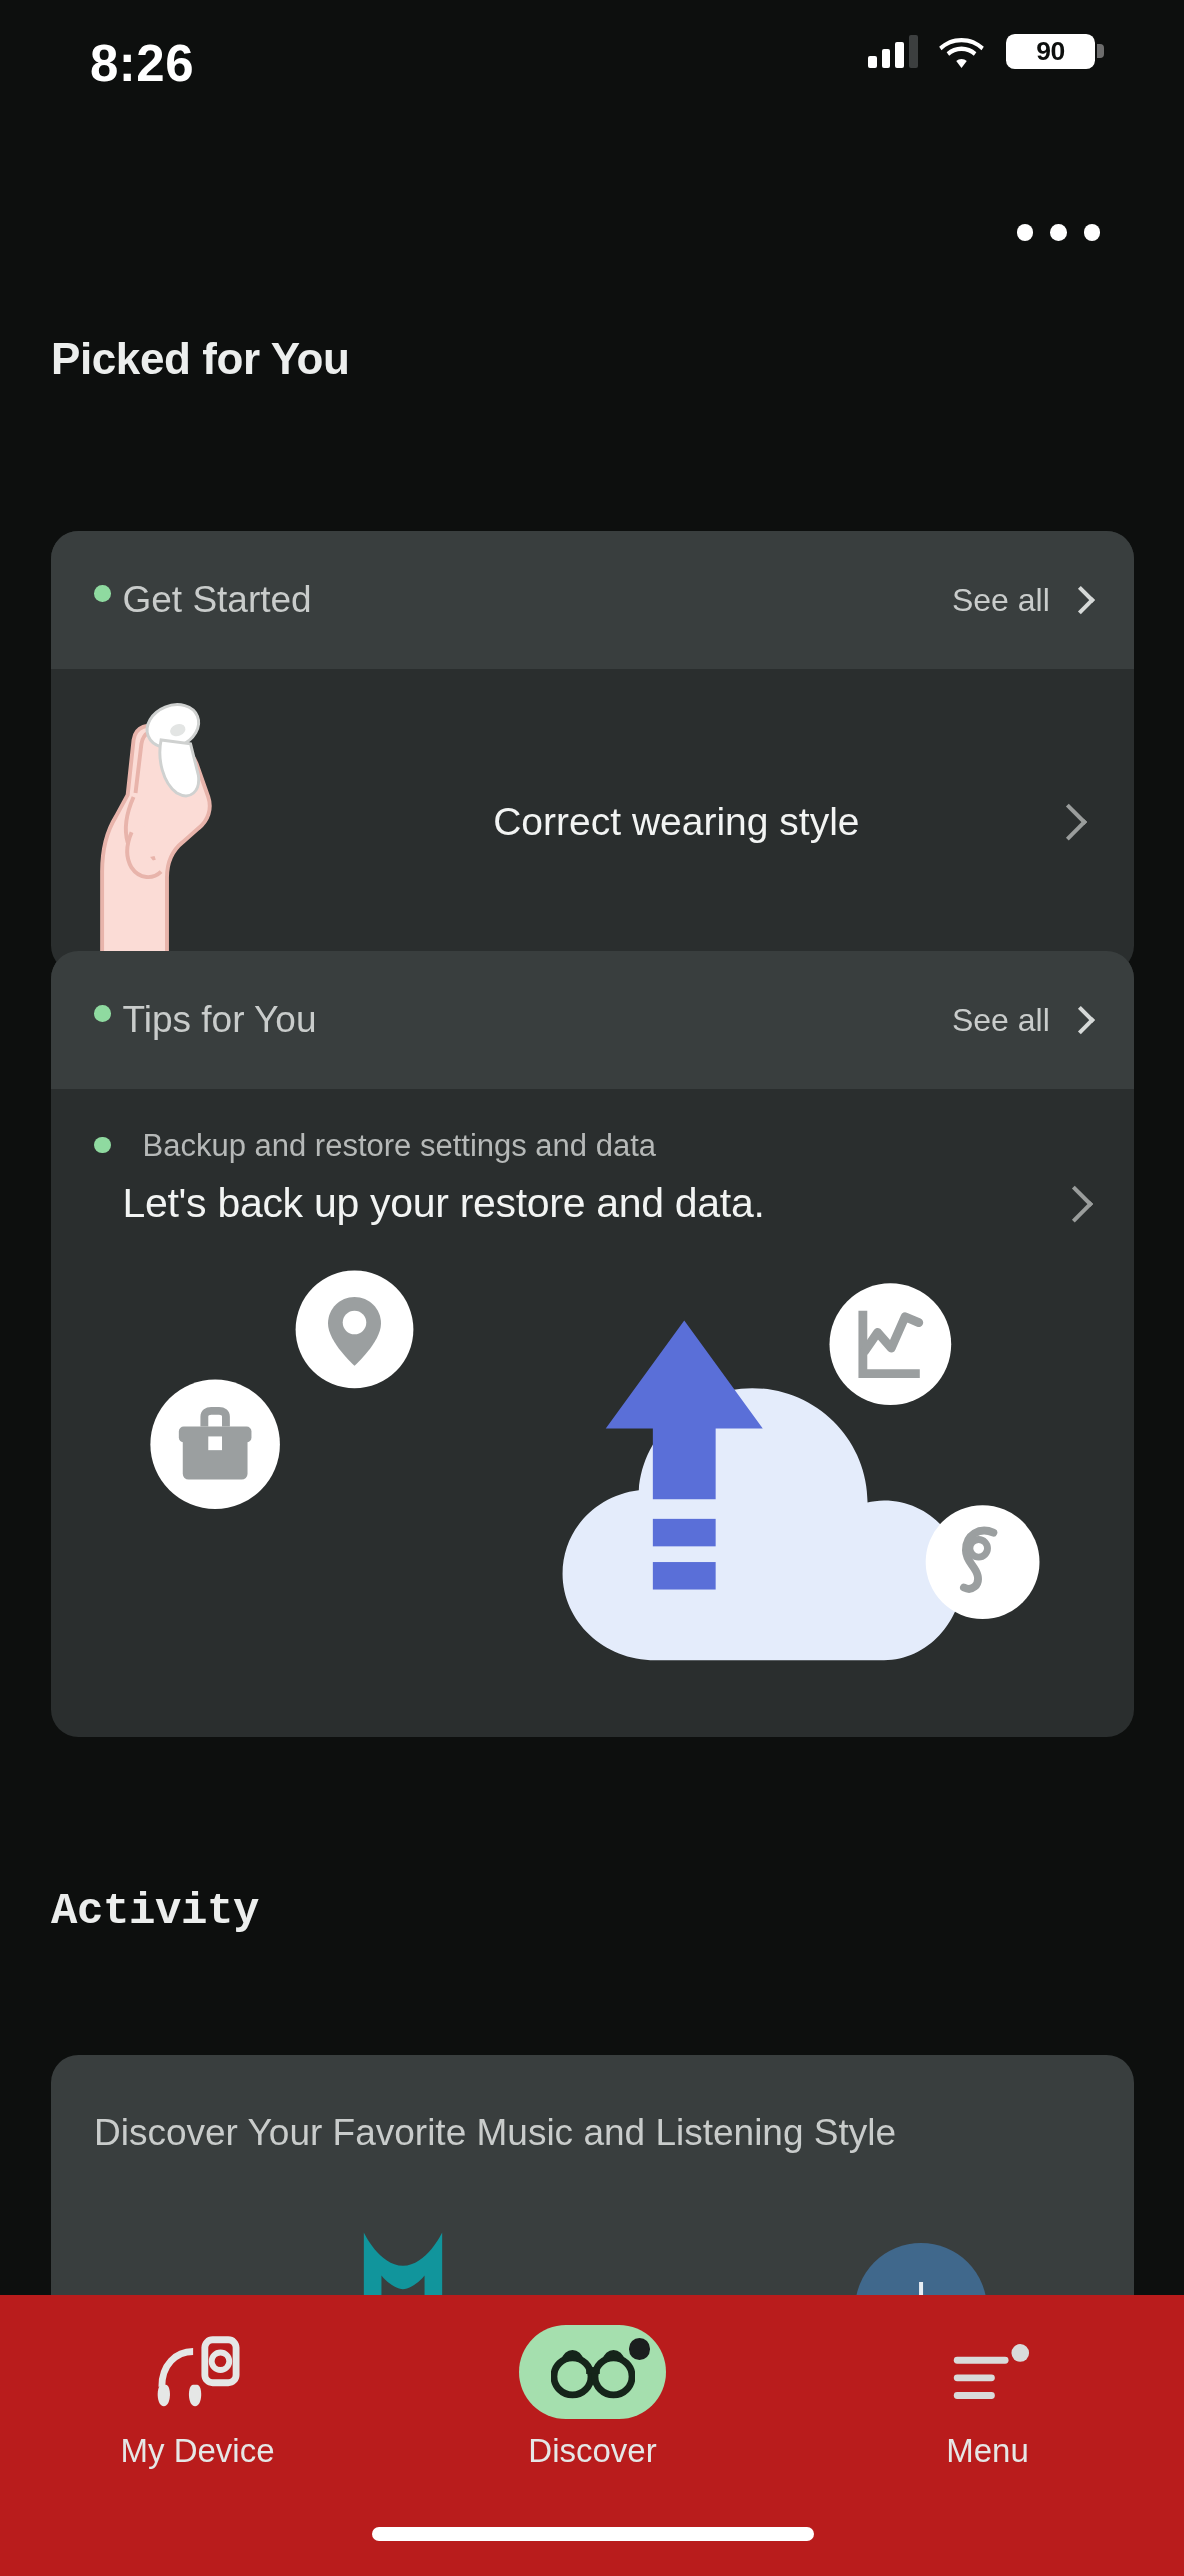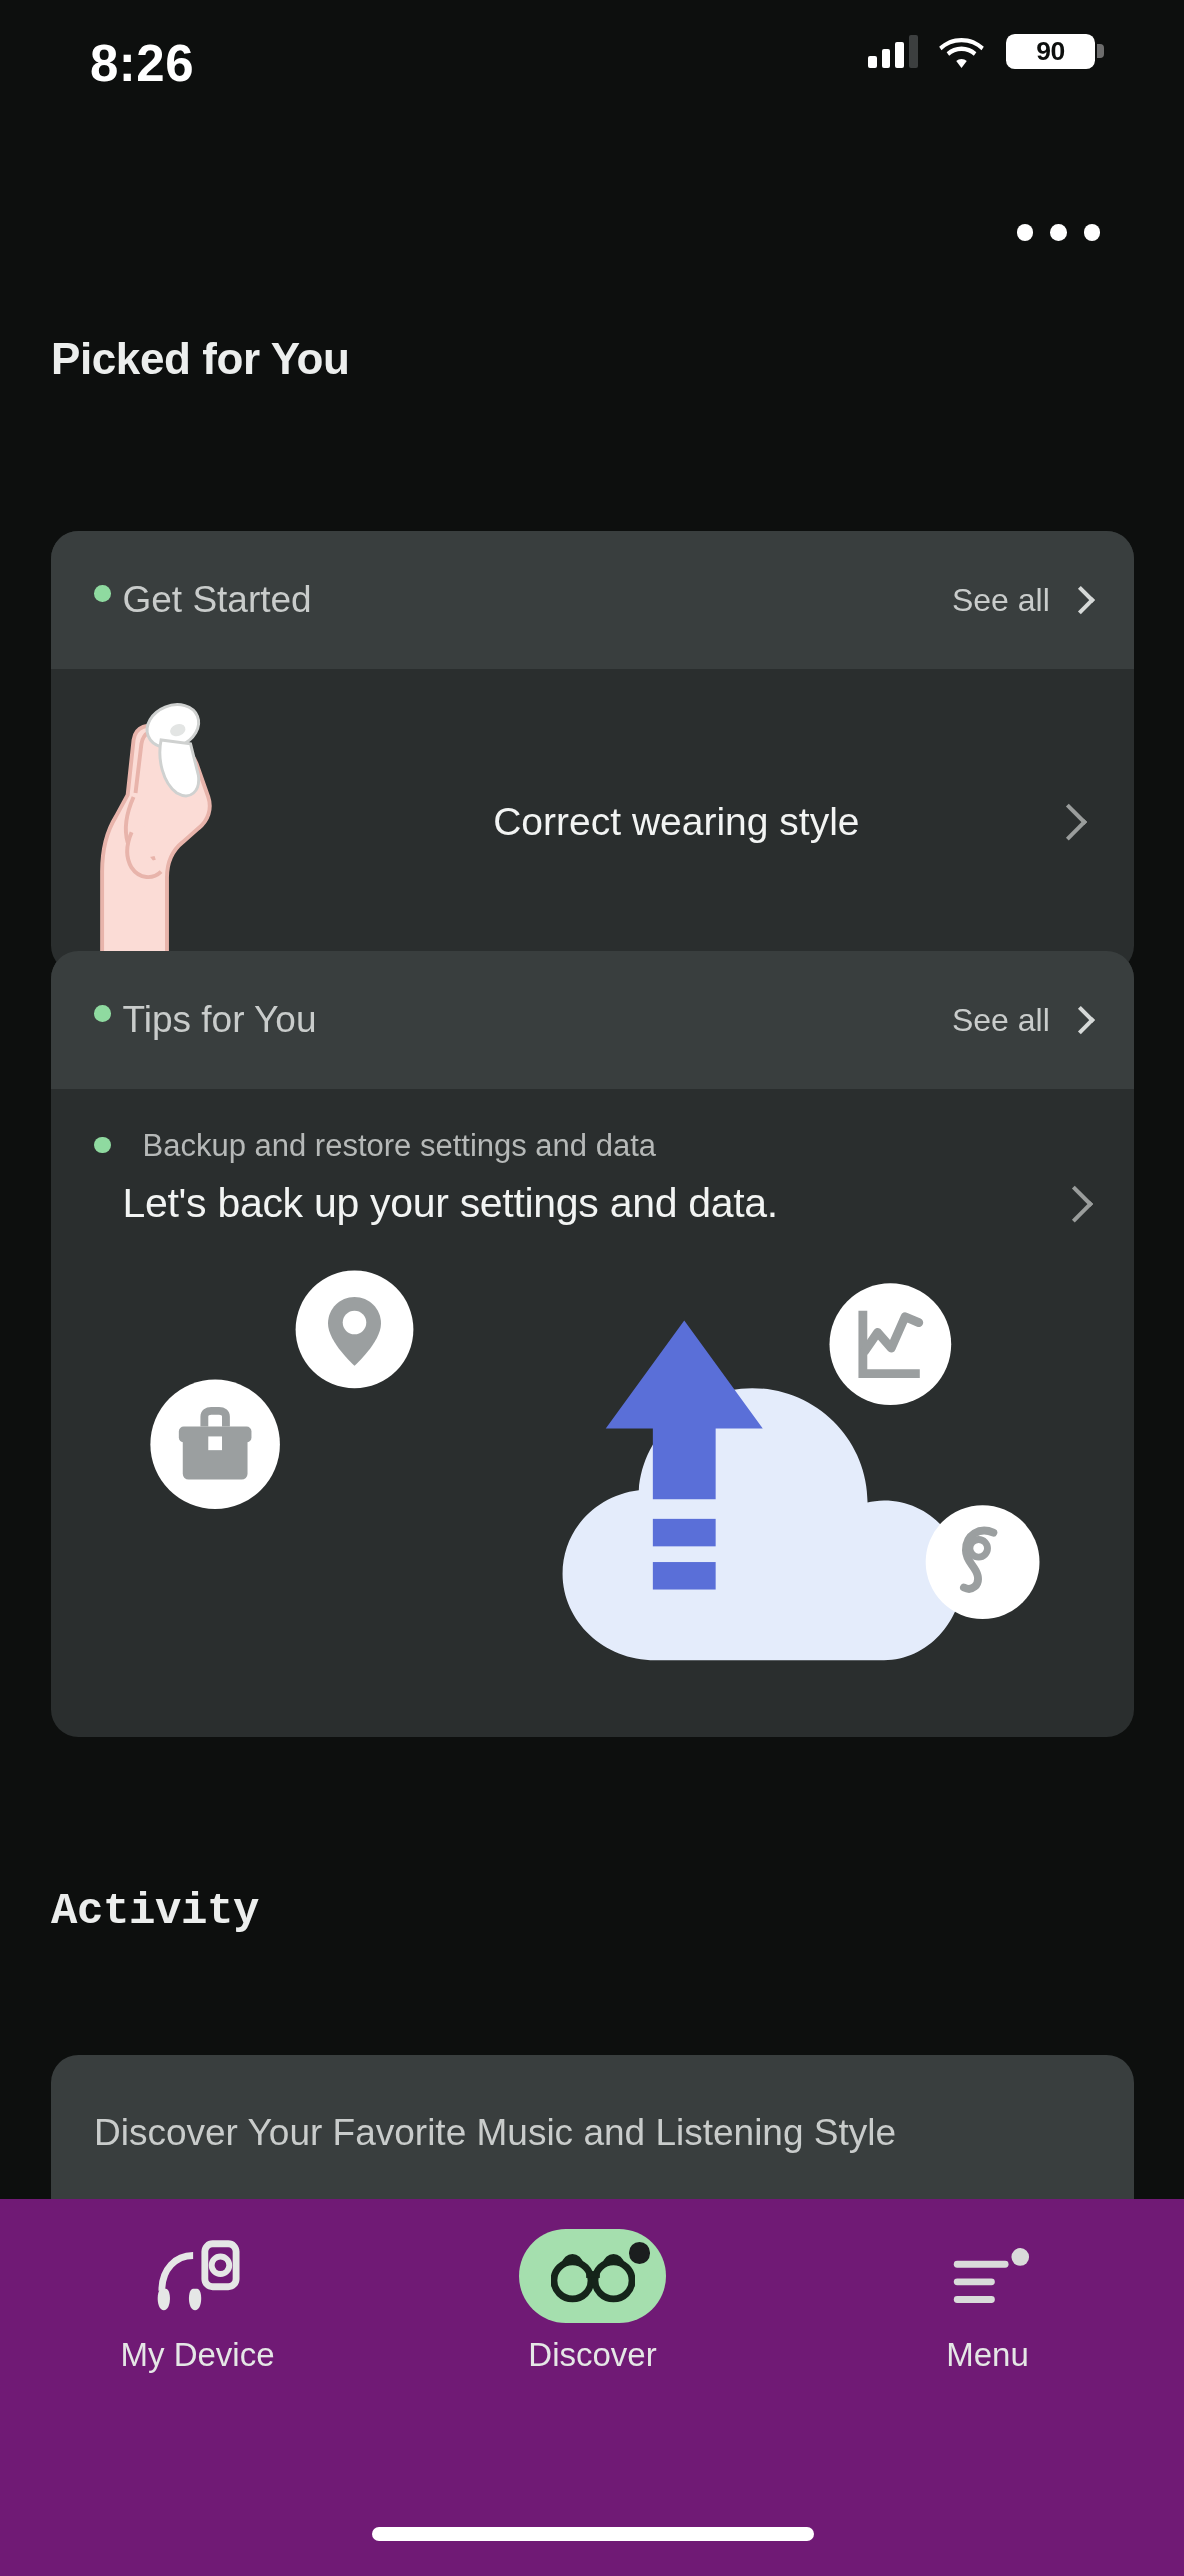--- a/index.html
+++ b/index.html
@@ -144,22 +144,22 @@
     border-radius:69px 69px 0 0;
   }
   .blue-shape::after {
     content:""; position:absolute; left:50%; top:39px;
     transform:translateX(-50%);
     width:3.9px; height:108px; background:#e8eef4;
   }
 
   
   .tabbar {
-    position:absolute; left:0; right:0; bottom:0; height:377px;
-    background:#701a75;
+    position:absolute; left:0; right:0; bottom:0; height:281px;
+    background:#b91c1c;
     display:flex; align-items:flex-start; justify-content:space-around;
     padding-top:29.5px;
   }
   .tab {
     width:236px; display:flex; flex-direction:column;
     align-items:center; cursor:pointer;
   }
   .tab-icon {
     height:94px; display:flex; align-items:center; justify-content:center;
     position:relative;
@@ -254,21 +254,21 @@
       <div class="see-all-wrap">
         <span class="see-all">See all</span>
         <span class="chev"></span>
       </div>
     </div>
     <div class="tips-body">
       <div class="tip-sub">
         <span class="dot-green"></span>
         <span>Backup and restore settings and data</span>
       </div>
-      <div class="tip-title">Let's back up your settings and data.</div>
+      <div class="tip-title">Let's back up your restore and data.</div>
       <span class="chev big tips-chev"></span>
 
       <div class="cloud-art">
         <svg width="996" height="422" viewBox="0 0 1014 430">
 
           <path d="M430 400 C380 400 340 362 340 316 C340 274 372 240 414 235
                    C418 180 466 136 524 136 C586 136 636 186 636 247
                    C640 246 646 245 652 245 C694 245 728 279 728 320
                    C728 362 694 400 652 400 Z" fill="#e4ecfb" transform="translate(120,0) scale(1.05)"></path>
 

